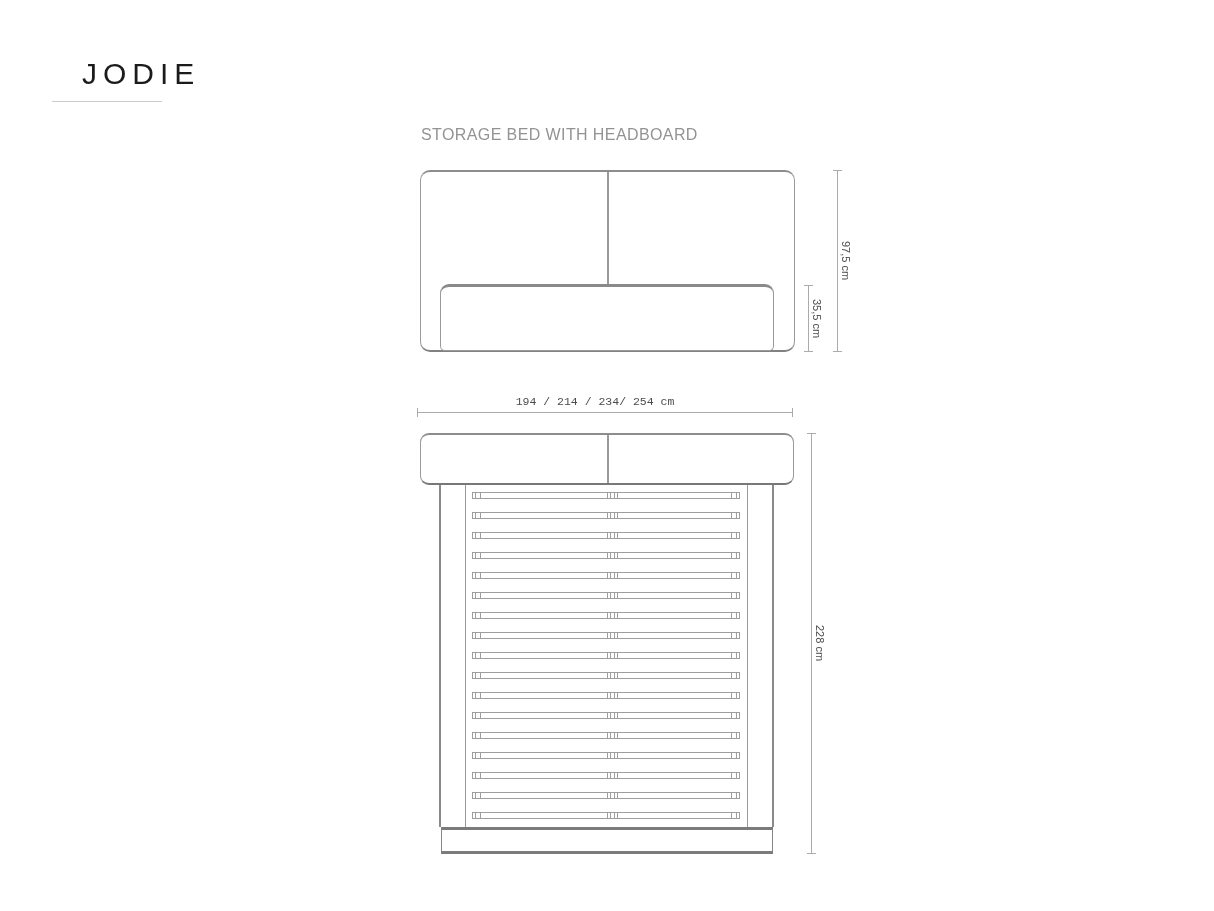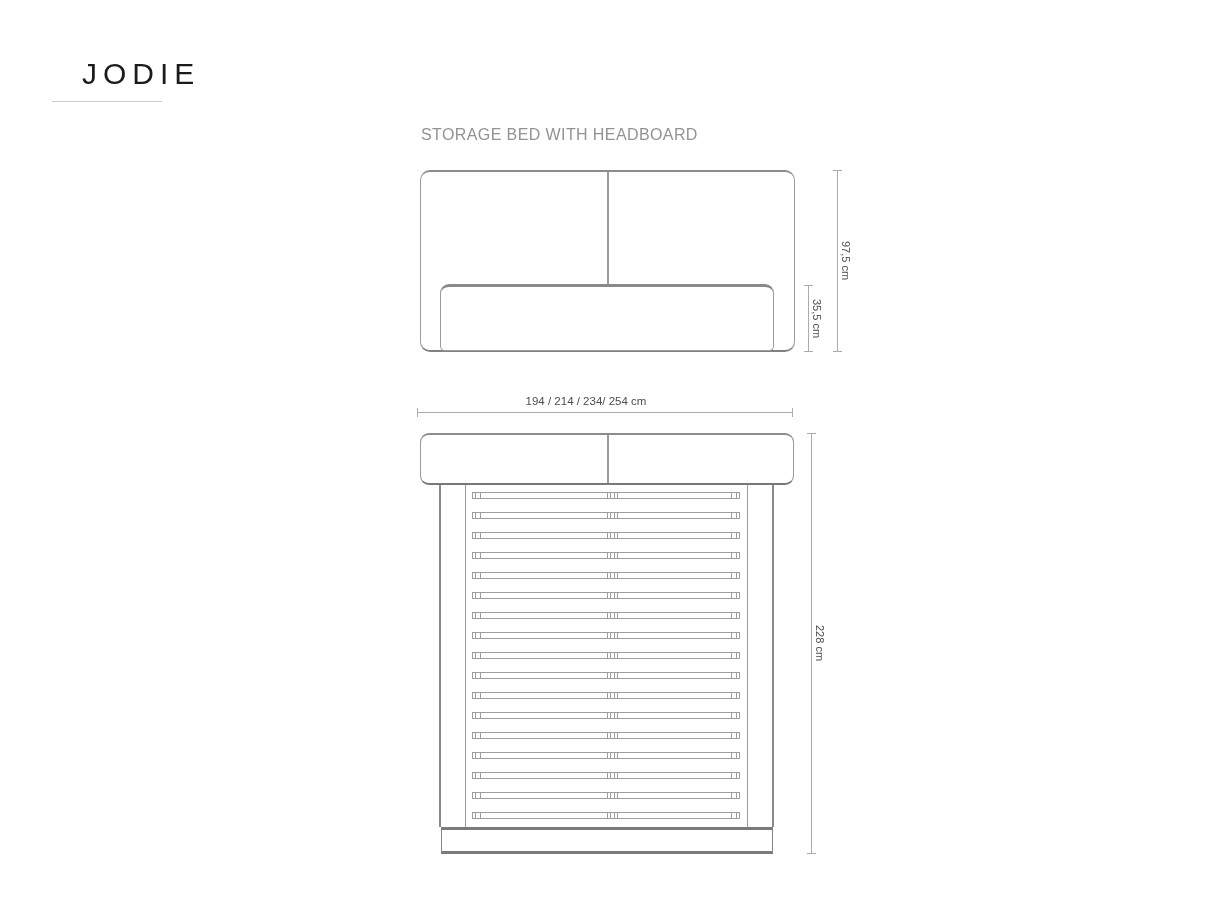--- a/index.html
+++ b/index.html
@@ -123,21 +123,21 @@
     <div class="cap-h bot"></div>
   </div>
   <div class="dim-label-v" style="left:840px; top:170px; height:182px;">97,5 cm</div>
 
   <div class="dim-vline" style="left:808px; top:285px; height:67px;">
     <div class="cap-h top"></div>
     <div class="cap-h bot"></div>
   </div>
   <div class="dim-label-v" style="left:811px; top:285px; height:67px;">35,5 cm</div>
 
-  <div class="dim-label-h" style="left:398px; top:395px; width:376px;">194 / 214 / 234/ 254 cm</div>
+  <div class="dim-label-h" style="left:407px; top:395px; width:376px;font-family:Liberation Mono, monospace;">194 / 214 / 234/ 254 cm</div>
   <div class="dim-hline" style="left:417px; top:412px; width:376px;">
     <div class="cap-v l"></div>
     <div class="cap-v r"></div>
   </div>
 
   <div class="part hb-top">
     <div class="hb-top-divider"></div>
   </div>
   <div class="part rail-left"></div>
   <div class="part rail-right"></div>

